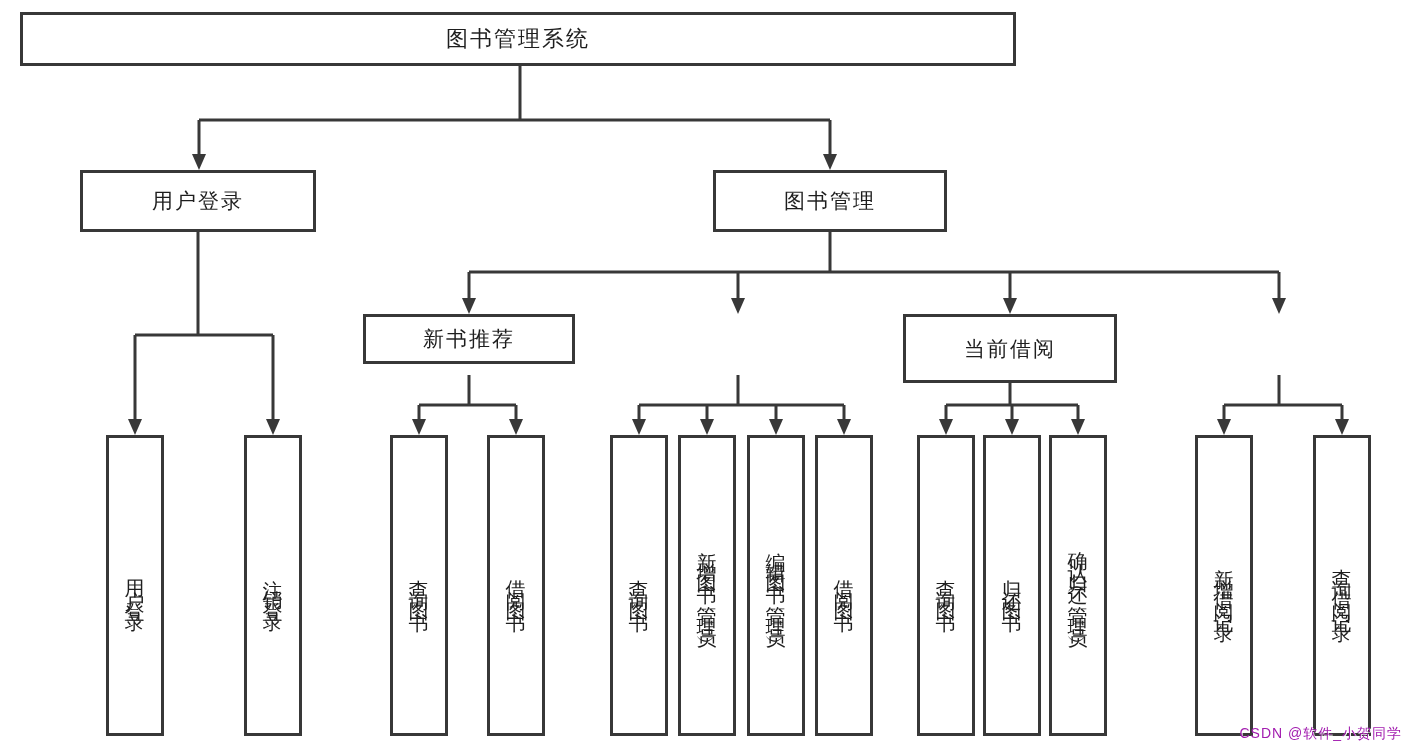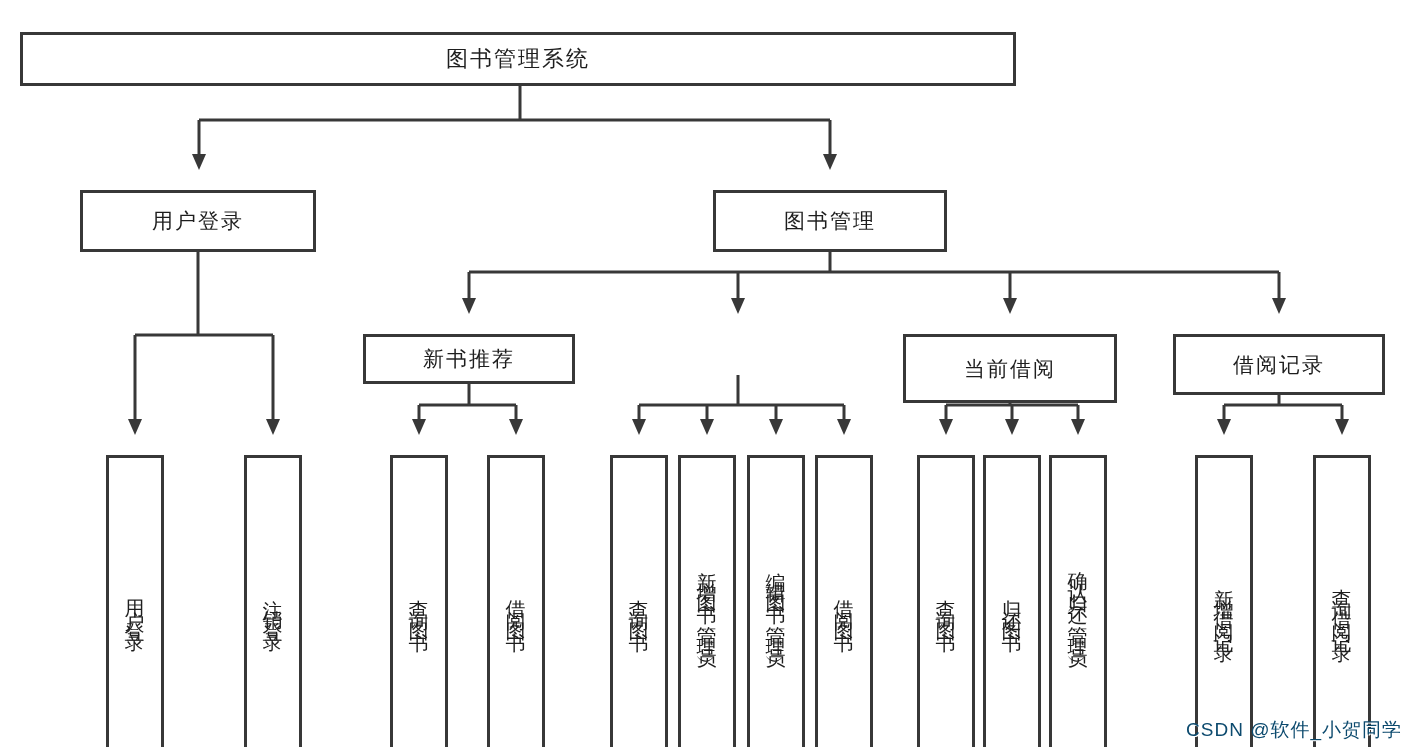--- a/index.html
+++ b/index.html
@@ -18,38 +18,37 @@
   }
   .box {
     position: absolute;
     box-sizing: border-box;
     border: 3px solid #383838;
     background: #ffffff;
     display: flex;
     align-items: center;
     justify-content: center;
     color: #1e1e1e;
-    margin-top: 20px;
   }
   .h-label { font-size: 21px; letter-spacing: 2px; white-space: nowrap; }
   .root-box .h-label { font-size: 22px; }
   .leaf span {
     writing-mode: vertical-rl;
     text-orientation: mixed;
     font-size: 20px;
     letter-spacing: 11px;
     line-height: 1;
     color: #1e1e1e;
   }
   .watermark {
     position: absolute;
     right: 3px;
     bottom: 4px;
-    font-size: 19px;
-    color: #0c4a6e;
+    font-size: 14px;
+    color: #a21caf;
     letter-spacing: 1px;
     z-index: 5;
     white-space: nowrap;
     text-shadow: 1px 1px 0 #ffffff;
   }
 </style>
 </head>
 <body>
 
 <div class="canvas">
@@ -95,23 +94,20 @@
   <div class="box" style="left:713px; top:170px; width:234px; height:62px;">
     <span class="h-label">图书管理</span>
   </div>
 
   <div class="box" style="left:363px; top:314px; width:212px; height:50px;">
     <span class="h-label">新书推荐</span>
   </div>
   <div class="box" style="left:903px; top:314px; width:214px; height:69px;">
     <span class="h-label">当前借阅</span>
   </div>
-  <div class="box" style="left:1173px; top:314px; width:212px; height:61px;">
-    <span class="h-label">借阅记录</span>
-  </div>
 
   <div class="box leaf" style="left:106px; top:435px; width:58px; height:301px;">
     <span>用户登录</span>
   </div>
   <div class="box leaf" style="left:244px; top:435px; width:58px; height:301px;">
     <span>注销登录</span>
   </div>
 
   <div class="box leaf" style="left:390px; top:435px; width:58px; height:301px;">
     <span>查询图书</span>

